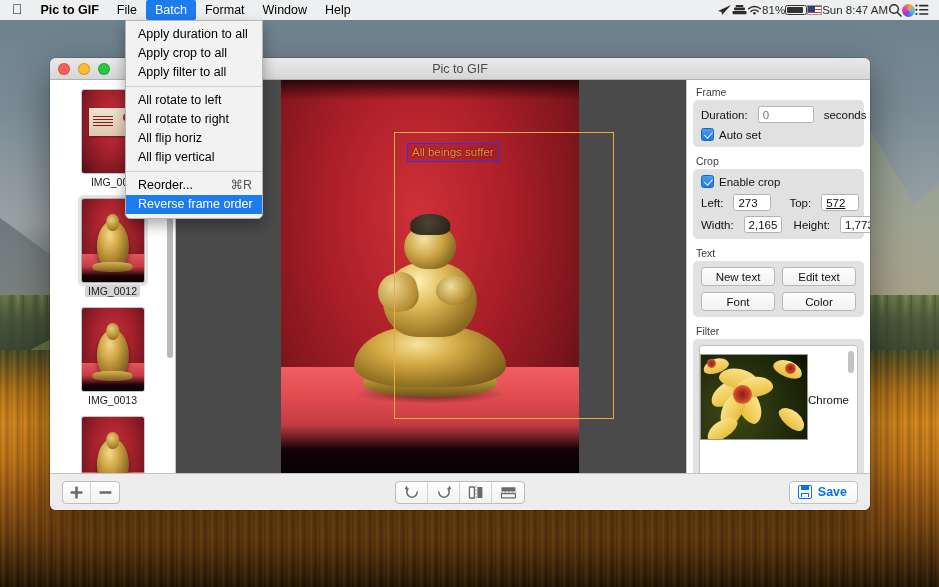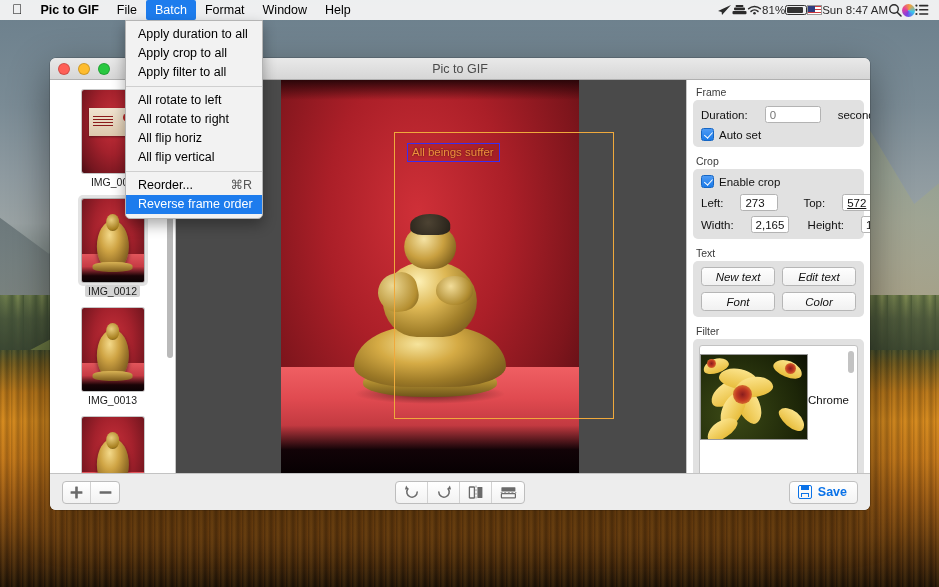--- a/index.html
+++ b/index.html
@@ -292,21 +292,21 @@
   }
 
   
   #inspector {
     width:184px; flex:none; background:#ffffff;
     border-left:1px solid #c6c6c6;
     padding:5px 6px 0 6px; overflow:hidden;
   }
   .grp-title { font-size:10.5px; color:#3b3b3b; padding:1px 0 2px 3px; }
   .grp-box { background:#e1e1e1; border-radius:5px; padding:6px 8px; margin-bottom:7px; }
-  .row { display:flex; align-items:center; gap:17px; margin-bottom:5px; }
+  .row { display:flex; align-items:center; gap:10px; margin-bottom:5px; }
   .row:last-child { margin-bottom:0; }
   .lbl { font-size:11.5px; color:#111; }
   .fld {
     background:#fff; border:1px solid #b3b3b3; border-radius:2.5px;
     height:17px; font-size:11.5px; color:#111;
     padding:0 4px; line-height:15px; box-sizing:border-box;
   }
   .fld.ph { color:#b0b0b0; }
   .ckrow { display:flex; align-items:center; gap:5px; }
   .ck {
@@ -318,21 +318,21 @@
   .ck::after {
     content:""; position:absolute; left:3.6px; top:1.4px;
     width:3.6px; height:7px; border:solid #fff; border-width:0 1.6px 1.6px 0;
     transform:rotate(42deg);
   }
   .btn {
     background:linear-gradient(to bottom,#fefefe,#f1f1f1);
     border:1px solid #b6b6b6; border-radius:3.5px;
     height:19px; font-size:11.5px; color:#111;
     display:flex; align-items:center; justify-content:center;
-    flex:1; cursor:default;font-style:italic;
+    flex:1; cursor:default;
   }
   .btnrow { display:flex; gap:7px; margin-bottom:6px; }
   .btnrow:last-child { margin-bottom:0; }
 
   #filterlist {
     background:#fff; border:1px solid #c2c2c2; border-radius:3px;
     height:133px; position:relative; overflow:hidden; margin-bottom:6px;
   }
   #filterlist .fbar { position:absolute; right:3px; top:5px; width:6px; height:22px; background:#c3c3c3; border-radius:3px; }
   .fcell { padding:8px 0 0 0; display:flex; flex-direction:row; align-items:center;text-align:center; }
@@ -562,21 +562,21 @@
       <div class="grp-title">Crop</div>
       <div class="grp-box">
         <div class="ckrow" style="margin-bottom:6px">
           <span class="ck"></span>
           <span class="lbl">Enable crop</span>
         </div>
         <div class="row">
           <span class="lbl">Left:</span>
           <input class="fld" style="width: 38px;" value="273">
           <span class="lbl" style="margin-left:8px">Top:</span>
-          <input class="fld" style="width: 49px; text-decoration: underline;" value="572">
+          <input class="fld" style="width: 38px; text-decoration: underline;" value="572">
         </div>
         <div class="row">
           <span class="lbl">Width:</span>
           <input class="fld" style="width: 38px;" value="2,165">
           <span class="lbl" style="margin-left:2px">Height:</span>
           <input class="fld" style="width: 38px;" value="1,773">
         </div>
       </div>
 
       <div class="grp-title">Text</div>

